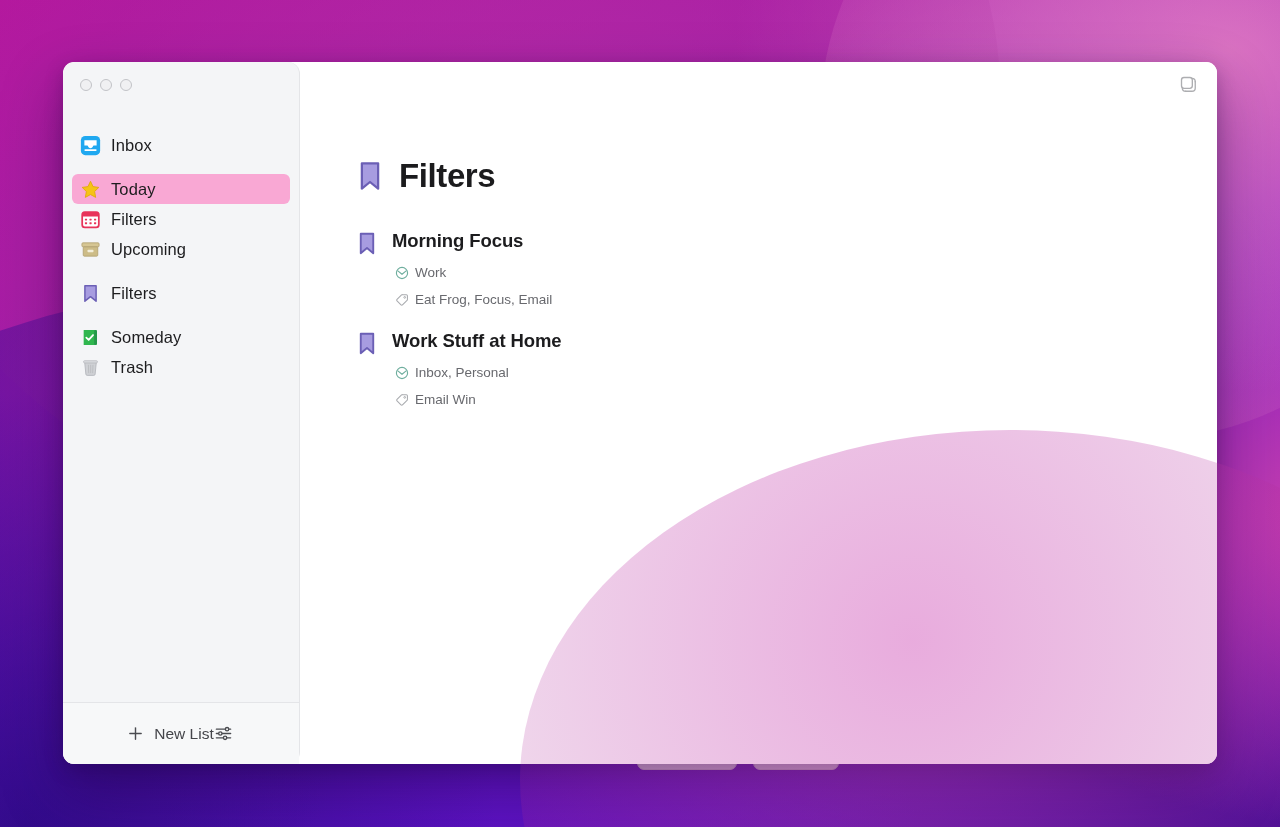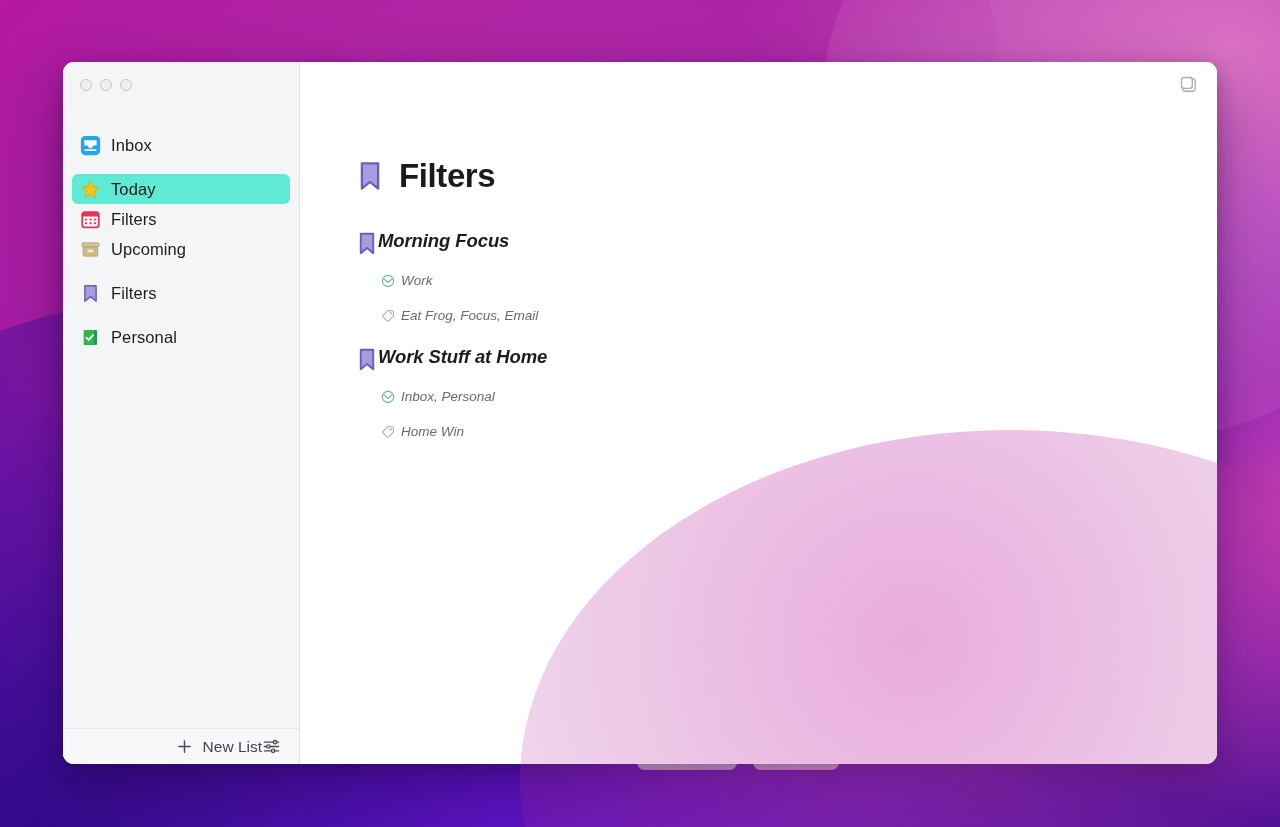--- a/index.html
+++ b/index.html
@@ -81,20 +81,21 @@
   }
 
   
   #sidebar {
     width: 237px;
     background: #f4f5f7;
     border-right: 1px solid #e4e5e8;
     display: flex;
     flex-direction: column;
     position: relative;
+    border-radius: 12px;
   }
   .traffic-lights {
     display: flex;
     gap: 8px;
     padding: 17px 0 0 17px;
     height: 46px;
   }
   .tl {
     width: 12px; height: 12px;
     border-radius: 50%;
@@ -105,35 +106,35 @@
   .nav-group { margin-bottom: 14px; }
   .nav-item {
     display: flex;
     align-items: center;
     gap: 10px;
     height: 30px;
     padding: 0 8px;
     border-radius: 6px;
     cursor: default;
   }
-  .nav-item.selected { background: #5eead4; }
+  .nav-item.selected { background: #f9a8d4; }
   .nav-label {
     font-size: 16.5px;
     color: #1d1d1f;
     letter-spacing: 0.1px;
     white-space: nowrap;
   }
   .nav-icon { width: 21px; height: 21px; flex: 0 0 21px; display: block; }
 
   .sidebar-footer {
-    height: 36px;
+    height: 62px;
     border-top: 1px solid #e4e5e8;
     display: flex;
     align-items: center;
-    justify-content: flex-end;
+    justify-content: center;
     padding: 0 18px 0 16px;
     background: #f7f8f9;
   }
   .newlist { display: flex; align-items: center; gap: 10px; cursor: default; }
   .newlist-label { font-size: 15.5px; color: #44454a; }
   .plus-icon { width: 17px; height: 17px; }
   .sliders-icon { width: 19px; height: 19px; cursor: default; }
 
   
   #main {
@@ -161,38 +162,37 @@
   .page-title {
     font-size: 33px;
     font-weight: 700;
     color: #1b1b1d;
     letter-spacing: -0.4px;
   }
 
   .filter-list { padding: 34px 0 0 57px; }
   .filter-row {
     display: flex;
-    gap: 1px;
+    gap: 15px;
     margin-bottom: 22px;
     cursor: default;
-    font-style: italic;
   }
   .filter-row-icon { width: 20px; height: 23px; flex: 0 0 20px; margin-top: 3px; }
   .filter-name {
     font-size: 18.5px;
     font-weight: 700;
     color: #1c1c1e;
     letter-spacing: -0.1px;
     line-height: 1.3;
   }
   .meta-line {
     display: flex;
     align-items: center;
     gap: 6px;
-    margin-top: 20px;
+    margin-top: 12px;
     padding-left: 3px;
   }
   .meta-icon { width: 14px; height: 14px; flex: 0 0 14px; }
   .meta-text { font-size: 13.5px; color: #68696e; }
 </style>
 </head>
 <body>
 
 <div id="desktop">
   <div class="wall-shape wall-a"></div>
@@ -283,23 +283,37 @@
 
         <div class="nav-group">
           <div class="nav-item">
             <span class="nav-icon">
               <svg viewBox="0 0 24 24" width="21" height="21">
                 <path d="M4.2 3.4h13.2a2 2 0 0 1 2 2v13.2a2 2 0 0 1-2 2H4.2V3.4z" fill="#2fb64e"></path>
                 <rect x="16.2" y="3.4" width="3.2" height="17.2" rx="1.4" fill="#25984a"></rect>
                 <path d="M7.2 12.1l2.7 2.7 5-5.6" fill="none" stroke="#ffffff" stroke-width="2" stroke-linecap="round" stroke-linejoin="round"></path>
               </svg>
             </span>
-            <span class="nav-label">Personal</span>
-          </div>
-
+            <span class="nav-label">Someday</span>
+          </div>
+
+          <div class="nav-item">
+            <span class="nav-icon">
+              <svg viewBox="0 0 24 24" width="21" height="21">
+                <path d="M5.4 6.4h13.2l-1.3 13.2a1.6 1.6 0 0 1-1.6 1.4H8.3a1.6 1.6 0 0 1-1.6-1.4L5.4 6.4z" fill="#cfd1d5" stroke="#b4b6bb" stroke-width="1"></path>
+                <rect x="4" y="4.2" width="16" height="2.6" rx="1.3" fill="#d9dbde" stroke="#b4b6bb" stroke-width="0.8"></rect>
+                <g stroke="#b9bbbf" stroke-width="1" stroke-linecap="round">
+                  <line x1="9.6" y1="9.4" x2="9.9" y2="18"></line>
+                  <line x1="12.2" y1="9.4" x2="12.2" y2="18"></line>
+                  <line x1="14.8" y1="9.4" x2="14.5" y2="18"></line>
+                </g>
+              </svg>
+            </span>
+            <span class="nav-label">Trash</span>
+          </div>
         </div>
 
       </div>
 
       <div class="sidebar-footer">
         <div class="newlist">
           <span class="plus-icon">
             <svg viewBox="0 0 24 24" width="17" height="17">
               <g stroke="#4a4b50" stroke-width="2" stroke-linecap="round">
                 <line x1="12" y1="4" x2="12" y2="20"></line>
@@ -396,21 +410,21 @@
               </span>
               <span class="meta-text">Inbox, Personal</span>
             </div>
             <div class="meta-line">
               <span class="meta-icon">
                 <svg viewBox="0 0 16 16" width="14" height="14">
                   <path d="M8.6 1.9H13a1.2 1.2 0 0 1 1.2 1.2v4.3a1.5 1.5 0 0 1-.45 1.07l-5.2 5.2a1.2 1.2 0 0 1-1.7 0L2.3 9.05a1.2 1.2 0 0 1 0-1.7l5.2-5.2A1.5 1.5 0 0 1 8.6 1.9z" fill="none" stroke="#a9abaf" stroke-width="1.2" stroke-linejoin="round"></path>
                   <circle cx="11.1" cy="5" r="1" fill="none" stroke="#a9abaf" stroke-width="1.1"></circle>
                 </svg>
               </span>
-              <span class="meta-text">Home Win</span>
+              <span class="meta-text">Email Win</span>
             </div>
           </div>
         </div>
 
       </div>
     </div>
 
   </div>
 </div>
 

